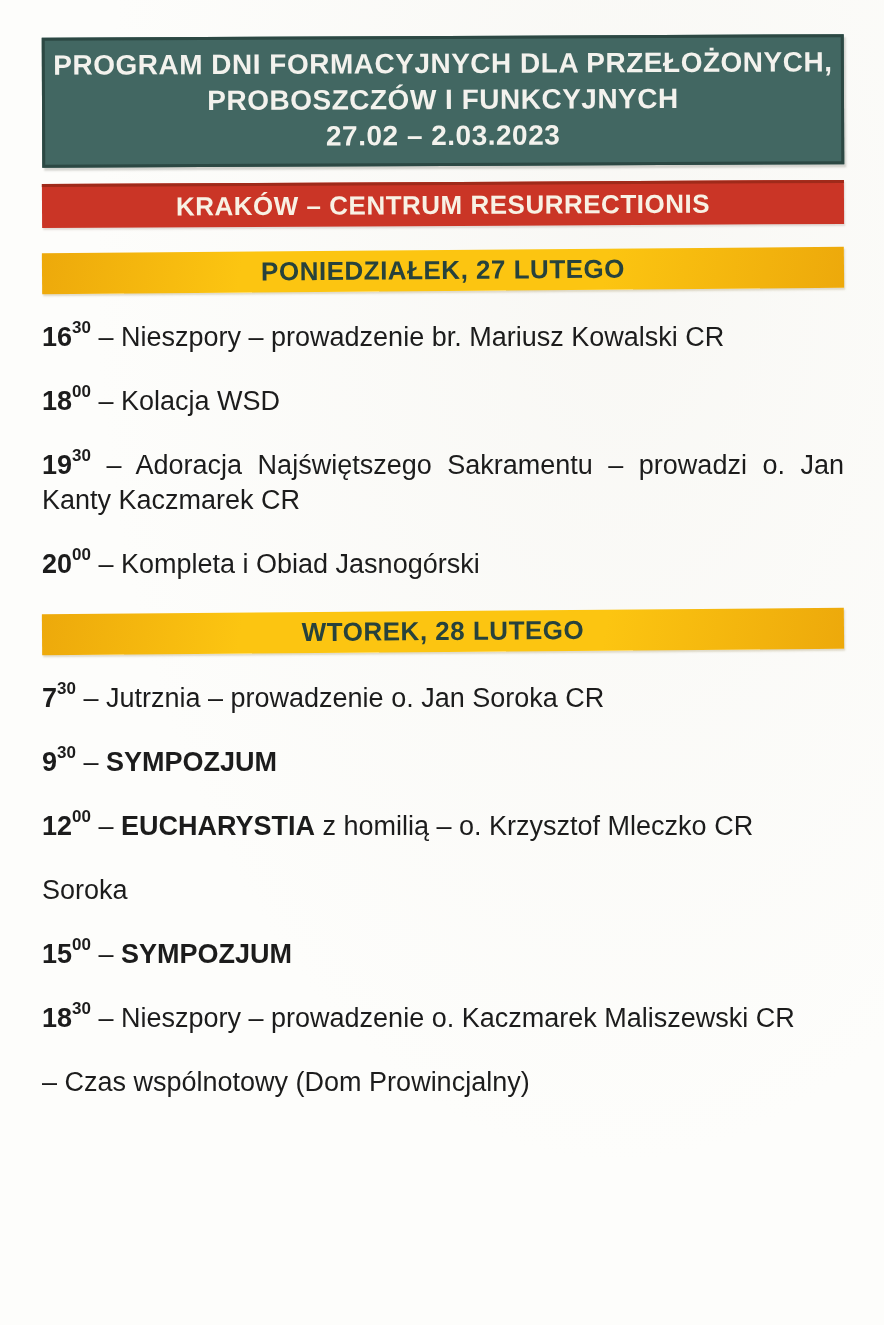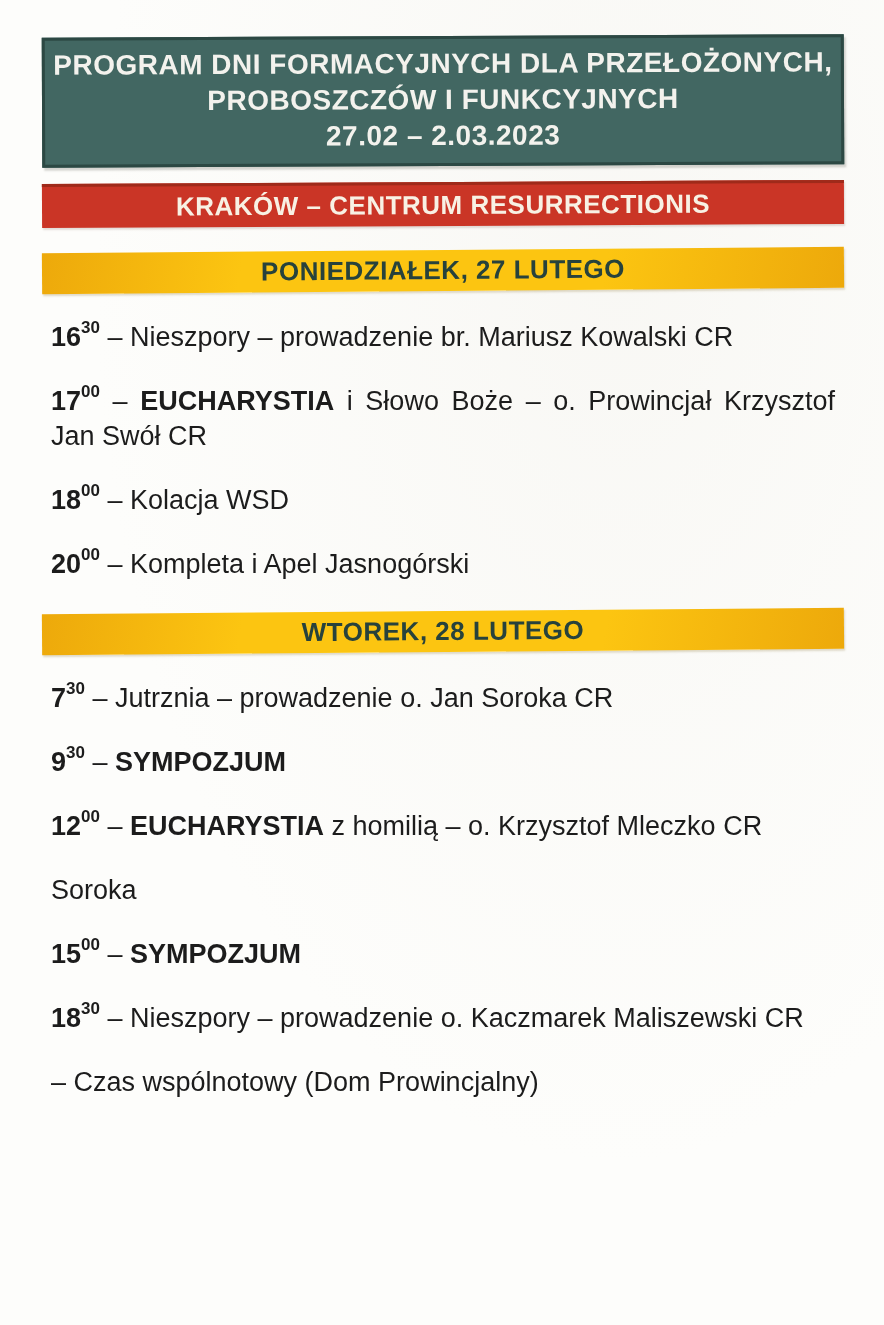--- a/index.html
+++ b/index.html
@@ -48,21 +48,21 @@
   .banner.day-banner {
     margin-top: 24px;
     padding: 7px 4px;
     font-size: 26px;
     line-height: 27px;
     letter-spacing: 0.5px;
     transform: rotate(-0.45deg);
     box-shadow: 1px 2px 2px rgba(140,120,60,0.25);
   }
   .item {
-    margin: 29px 9px;
+    margin: 29px 0;
     font-size: 27px;
     line-height: 35px;
   }
   .item.justify {
     text-align: justify;
     text-justify: inter-word;
   }
   .item .time { font-weight: 700; }
   .item sup.min {
     font-weight: 700;
@@ -85,23 +85,23 @@
     <div>27.02 – 2.03.2023</div>
   </div>
 
   <div class="banner location" id="location-banner" style="background: rgb(202, 53, 38); color: rgb(248, 241, 228);">
     <span>KRAKÓW – CENTRUM RESURRECTIONIS</span>
   </div>
 
   <div id="days">
       <div class="banner day-banner" style="background: linear-gradient(100deg, rgb(237, 169, 11), rgb(252, 197, 17) 25%, rgb(252, 197, 17) 70%, rgb(237, 169, 11)); color: rgb(39, 66, 60);">PONIEDZIAŁEK, 27 LUTEGO</div>
       <p class="item"><b class="time">16<sup class="min">30</sup></b><span> – Nieszpory – prowadzenie br. Mariusz Kowalski CR</span></p>
-      <p class="item justify"><b class="time">17<sup class="min">00</sup></b><span> – </span><b>EUCHARYSTIA</b><span> i Słowo Boże – o. Prowincjał Krzysztof Jan Swół CR</span></p>
       <p class="item"><b class="time">18<sup class="min">00</sup></b><span> – Kolacja WSD</span></p>
-      <p class="item"><b class="time">20<sup class="min">00</sup></b><span> – Kompleta i Apel Jasnogórski</span></p>
+      <p class="item justify"><b class="time">19<sup class="min">30</sup></b><span> – Adoracja Najświętszego Sakramentu – prowadzi o. Jan Kanty Kaczmarek CR</span></p>
+      <p class="item"><b class="time">20<sup class="min">00</sup></b><span> – Kompleta i Obiad Jasnogórski</span></p>
       <div class="banner day-banner" style="background: linear-gradient(100deg, rgb(237, 169, 11), rgb(252, 197, 17) 25%, rgb(252, 197, 17) 70%, rgb(237, 169, 11)); color: rgb(39, 66, 60);">WTOREK, 28 LUTEGO</div>
       <p class="item"><b class="time">7<sup class="min">30</sup></b><span> – Jutrznia – prowadzenie o. Jan Soroka CR</span></p>
       <p class="item"><b class="time">9<sup class="min">30</sup></b><span> – </span><b>SYMPOZJUM</b></p>
       <p class="item"><b class="time">12<sup class="min">00</sup></b><span> – </span><b>EUCHARYSTIA</b><span> z homilią – o. Krzysztof Mleczko CR</span></p>
       <p class="item"><span>Soroka</span></p>
       <p class="item"><b class="time">15<sup class="min">00</sup></b><span> – </span><b>SYMPOZJUM</b></p>
       <p class="item"><b class="time">18<sup class="min">30</sup></b><span> – Nieszpory – prowadzenie o. Kaczmarek Maliszewski CR</span></p>
       <p class="item"><span>– Czas wspólnotowy (Dom Prowincjalny)</span></p>
     </div>
 

